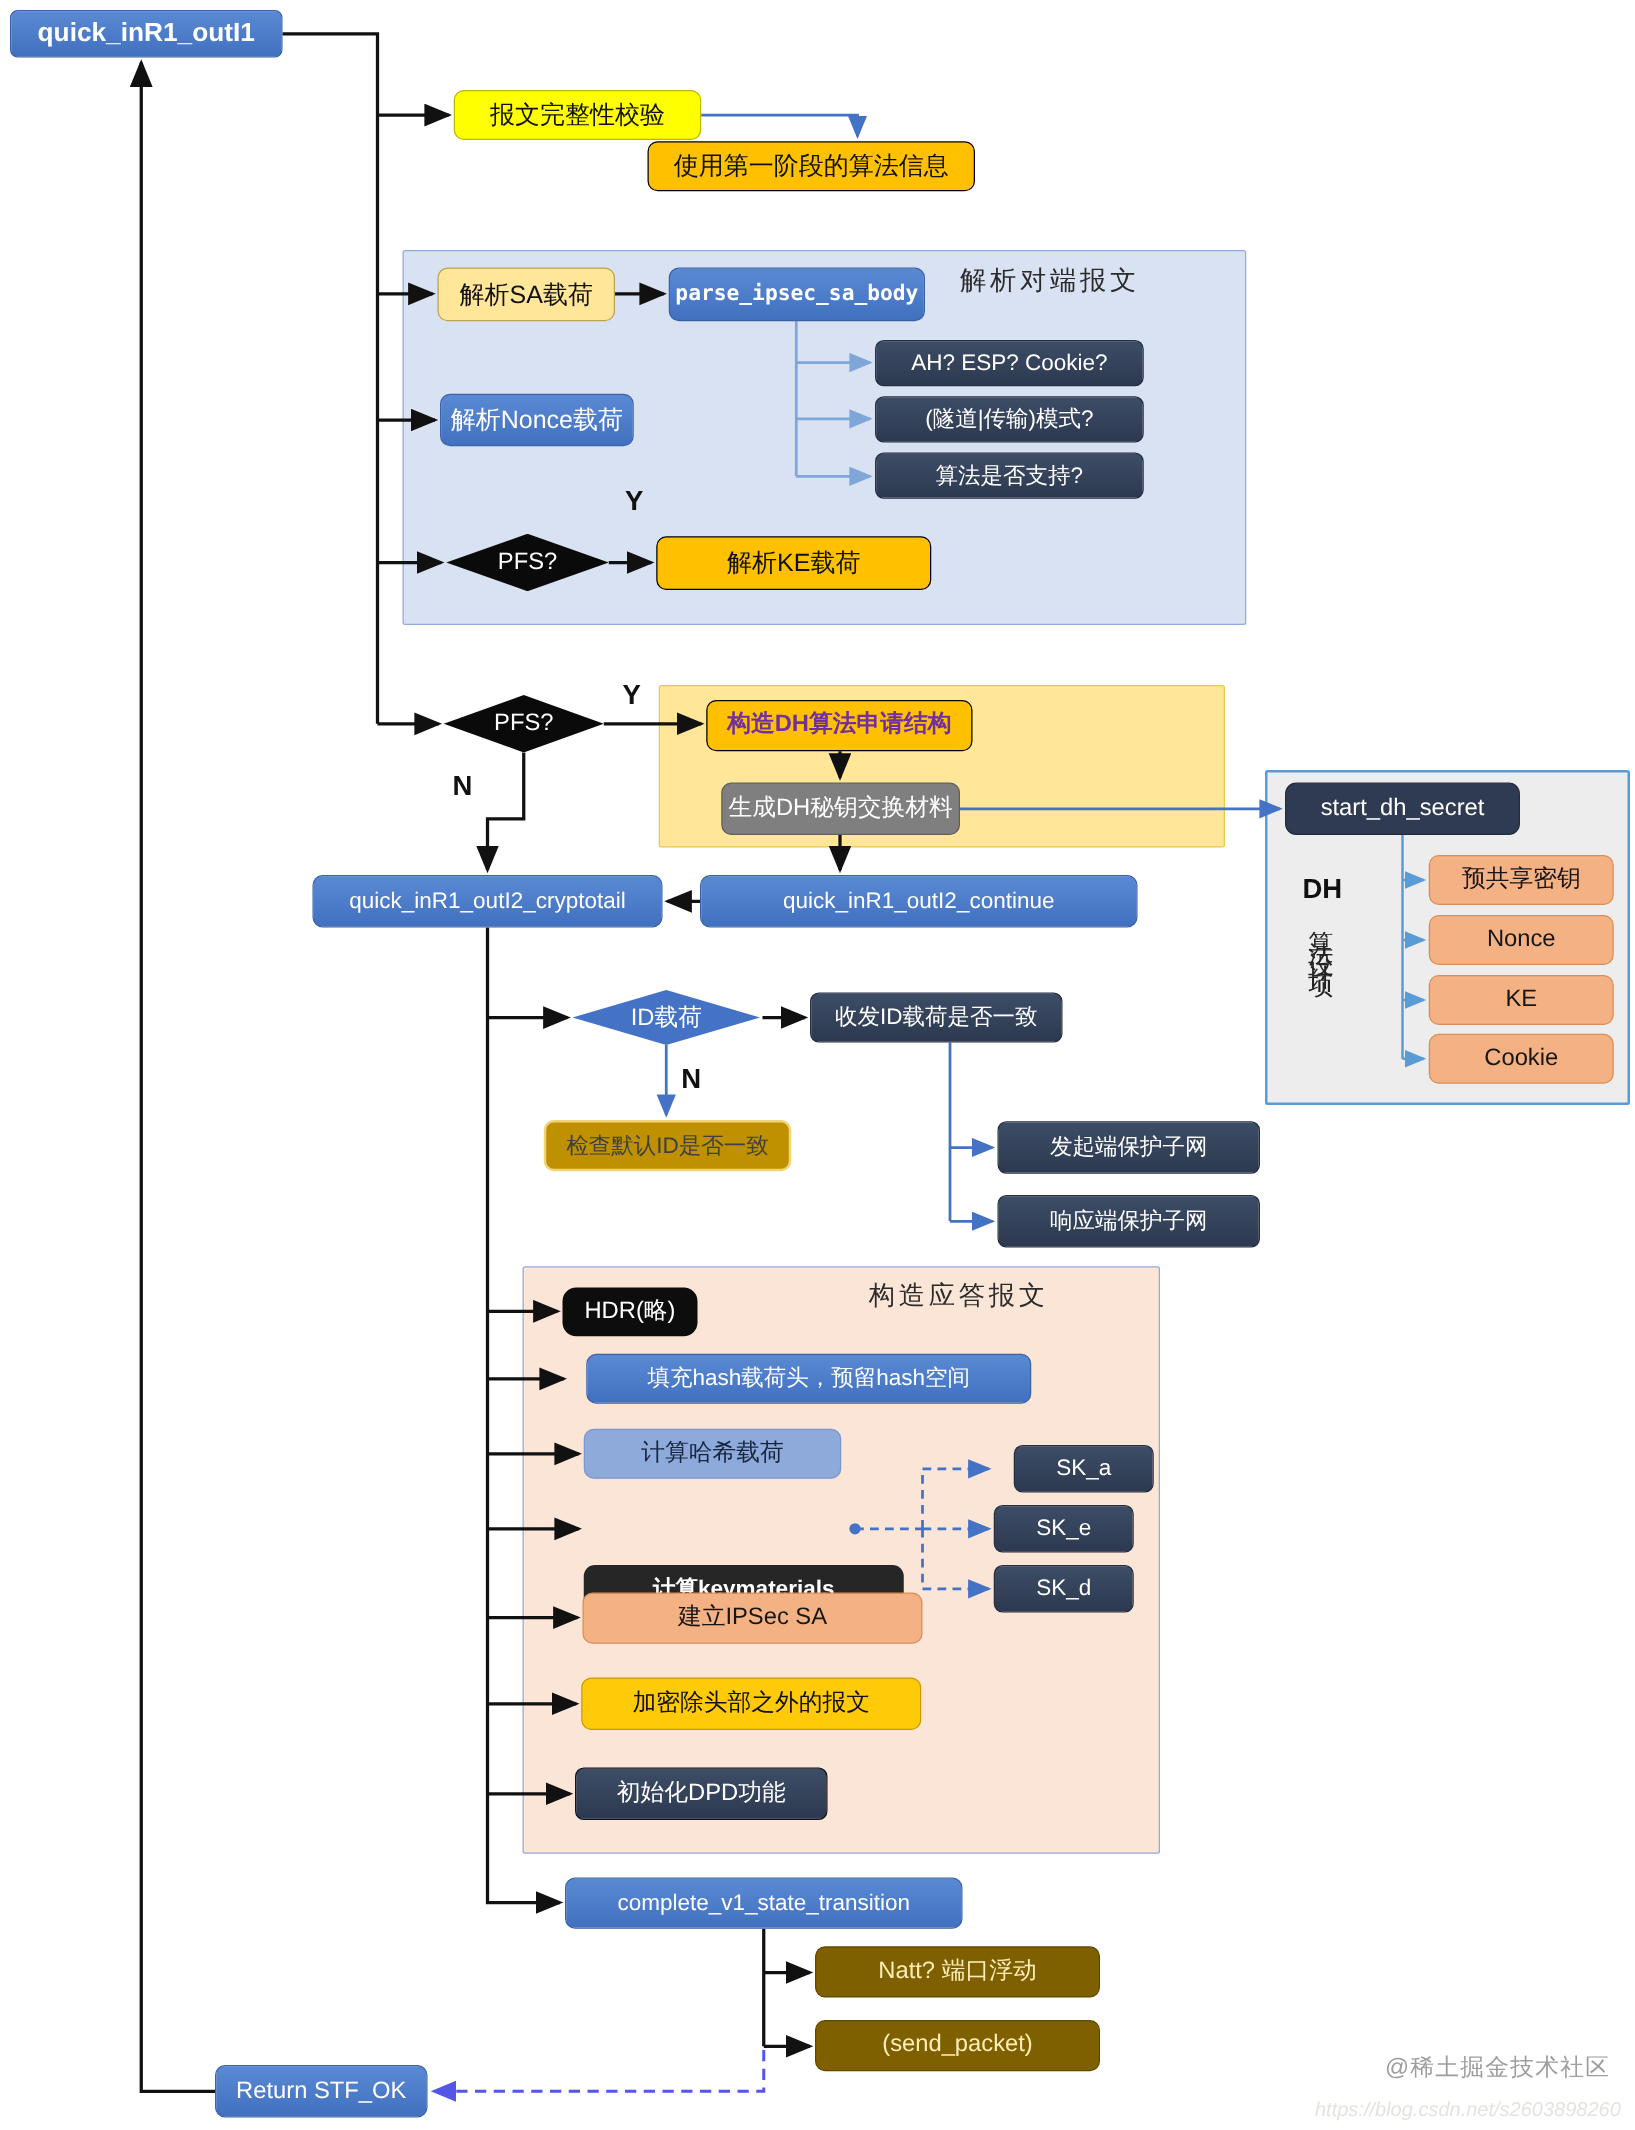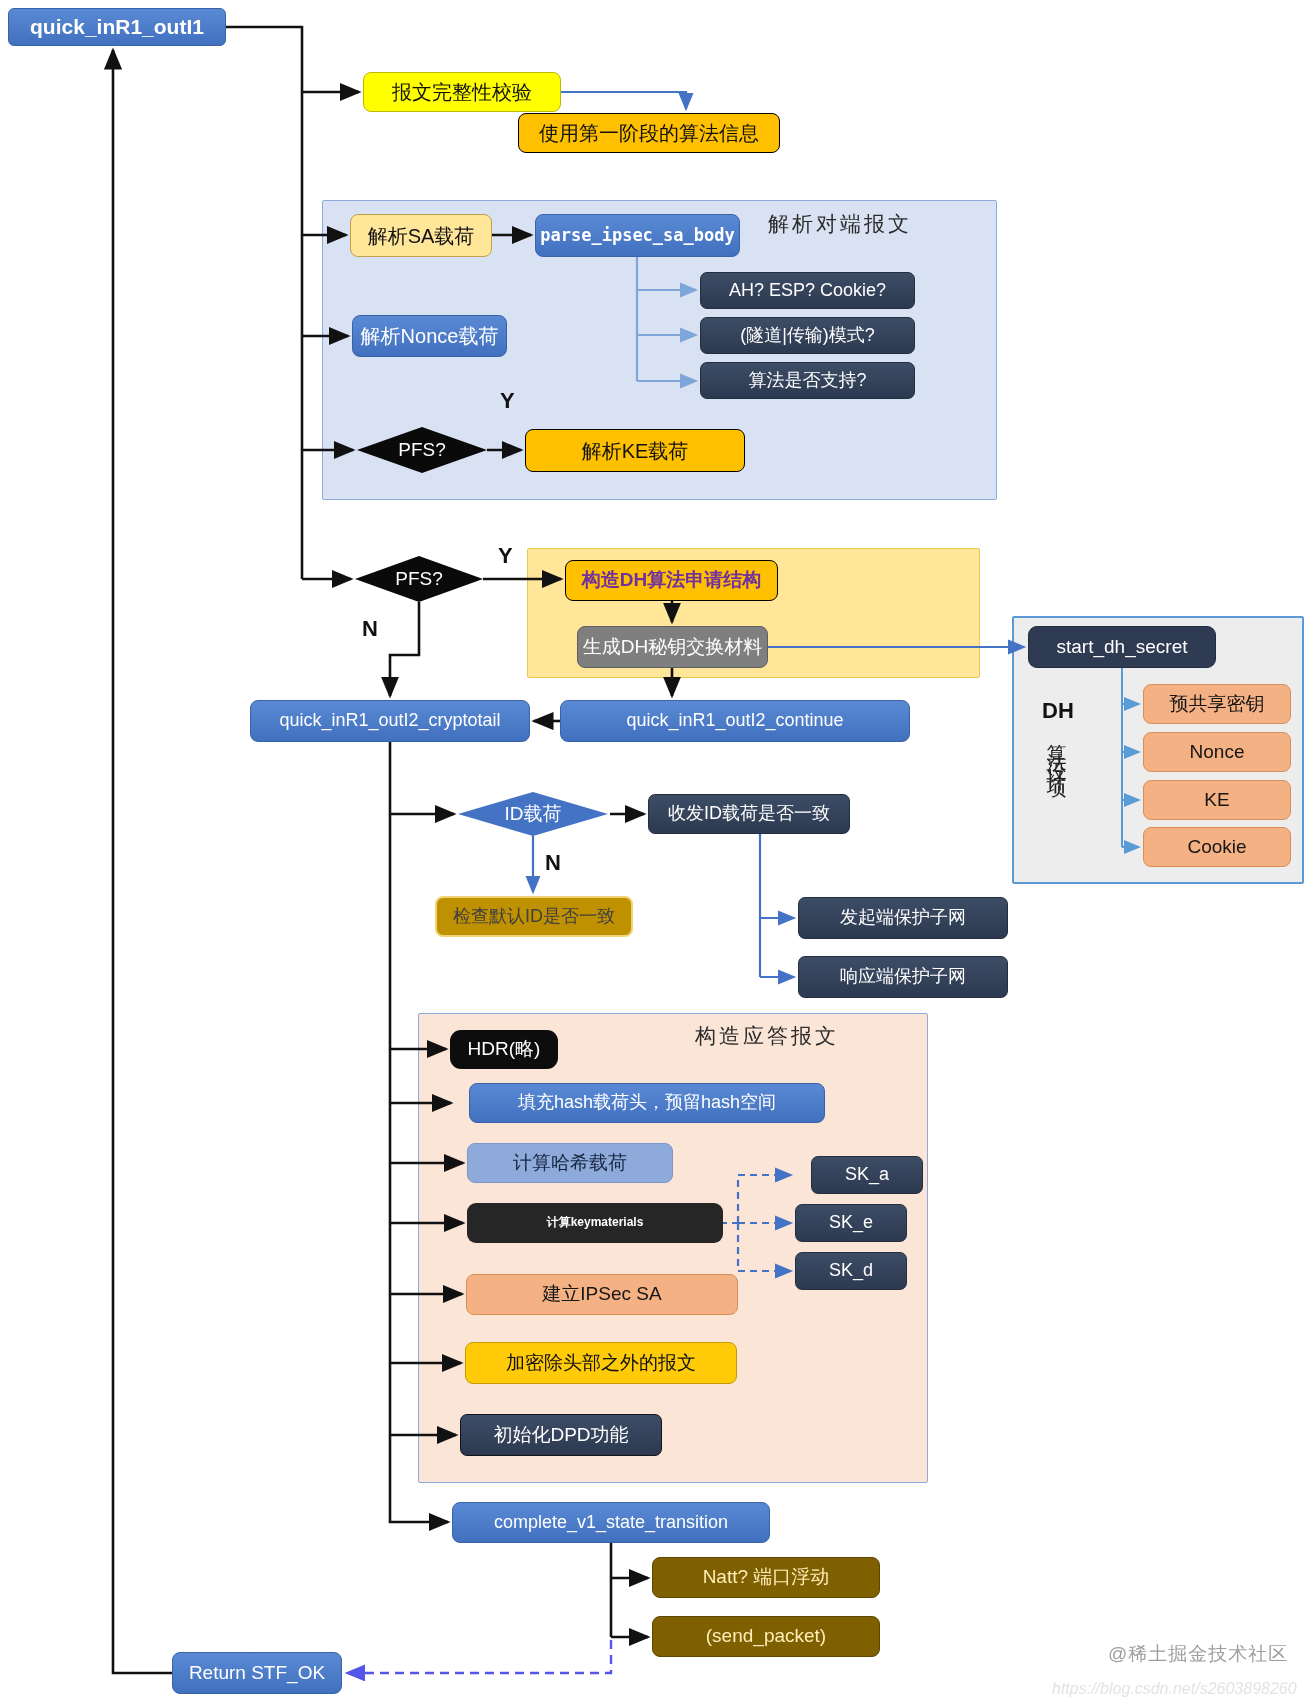--- a/index.html
+++ b/index.html
@@ -220,21 +220,21 @@
   <div class="box darkslate" style="left:798px;top:956px;width:210px;height:42px;font-size:18px;">响应端保护子网</div>
 
   <div class="calli" style="left:695px;top:1022px;">构造应答报文</div>
 
   <div class="box blackbox" style="left:450px;top:1030px;width:108px;height:39px;font-size:19px;">HDR(略)</div>
 
   <div class="box blue" style="left:445px;top:1083px;width:356px;height:40px;font-size:18px;margin-left:24px;">填充hash载荷头，预留hash空间</div>
 
   <div class="box periwinkle" style="left:467px;top:1143px;width:206px;height:40px;font-size:19px;">计算哈希载荷</div>
 
-  <div class="box nearblack" style="left:467px;top:1203px;width:256px;height:40px;font-size:12px;">计算keymaterials</div>
+  <div class="box nearblack" style="left:467px;top:1252px;width:256px;height:40px;font-size:18px;">计算keymaterials</div>
 
   <div class="box darkslate" style="left:795px;top:1156px;width:112px;height:38px;font-size:18px;margin-left:16px;">SK_a</div>
 
   <div class="box darkslate" style="left:795px;top:1204px;width:112px;height:38px;font-size:18px;">SK_e</div>
 
   <div class="box darkslate" style="left:795px;top:1252px;width:112px;height:38px;font-size:18px;">SK_d</div>
 
   <div class="box salmon" style="left:466px;top:1274px;width:272px;height:41px;font-size:19px;">建立IPSec SA</div>
 
   <div class="box brightgold" style="left:465px;top:1342px;width:272px;height:42px;font-size:19px;">加密除头部之外的报文</div>

